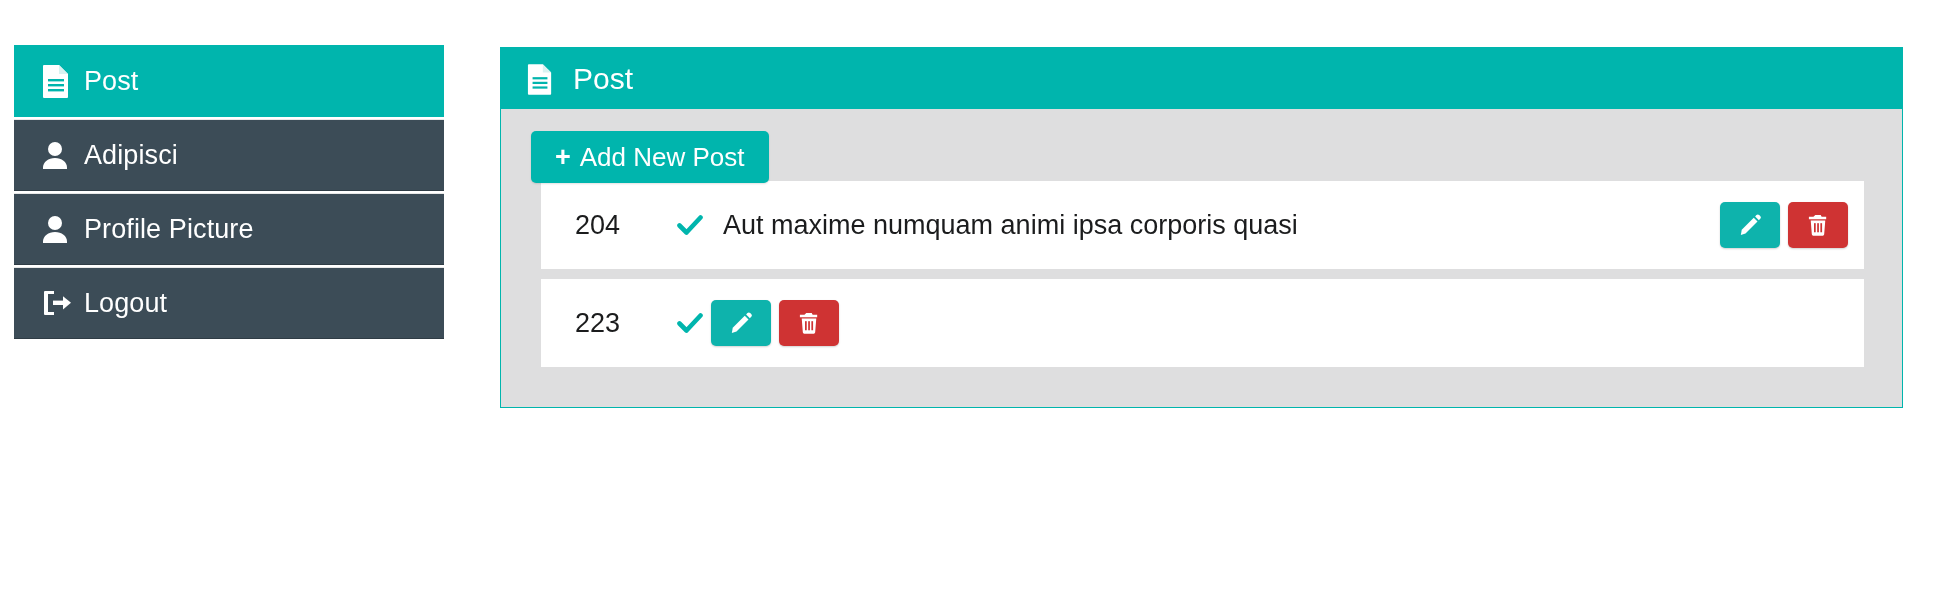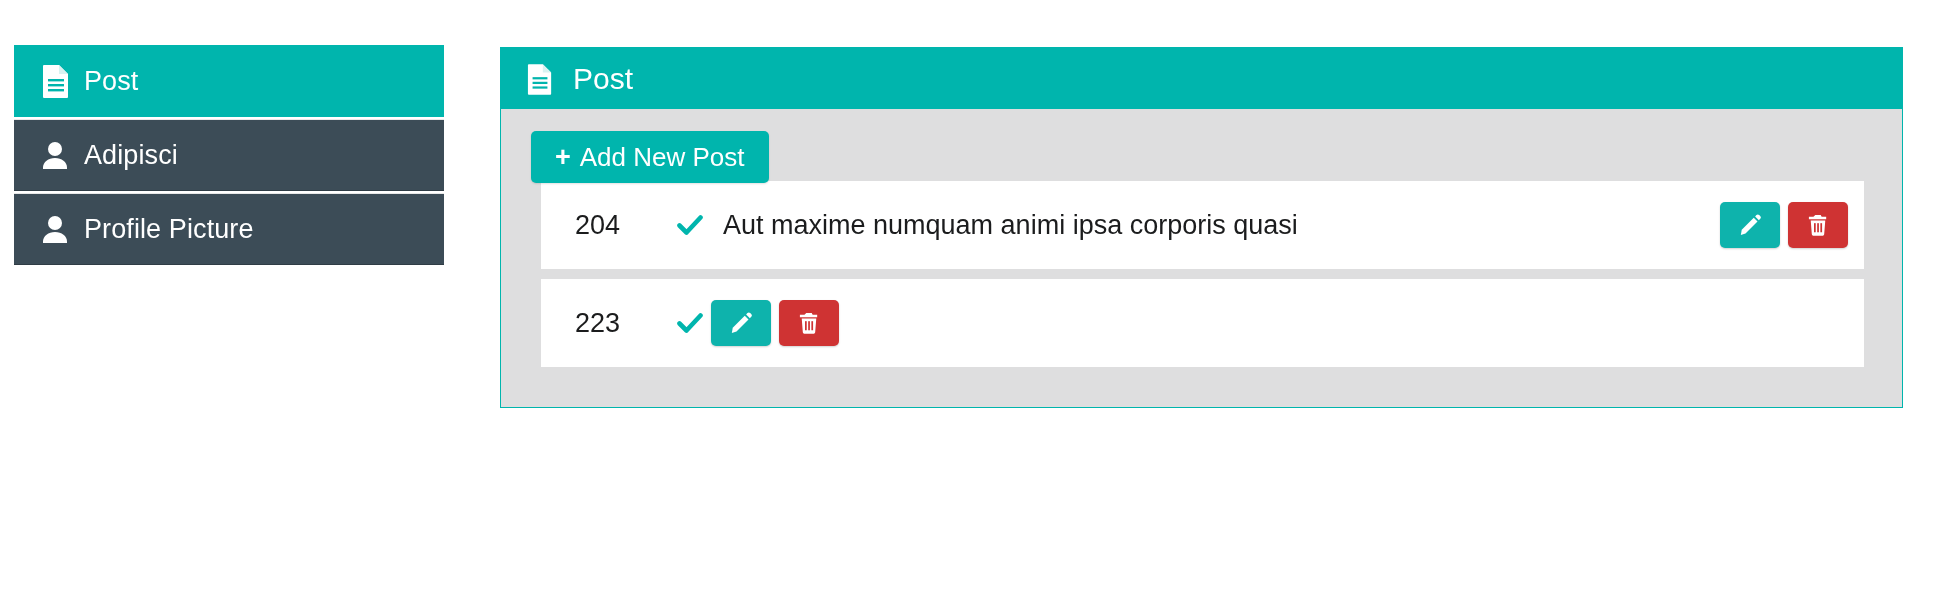--- a/index.html
+++ b/index.html
@@ -219,20 +219,30 @@
     <span class="side-icon">
       <svg width="26" height="28" viewBox="0 0 26 28" fill="#ffffff">
         <circle cx="13" cy="8" r="7"></circle>
         <path d="M13 17c-6.6 0-12 4.2-12 9.3V28h24v-1.7C25 21.2 19.6 17 13 17z"></path>
       </svg>
     </span>
     <span class="side-label">Profile Picture</span>
   </div>
 
 
+  <div class="side-item">
+    <span class="side-icon">
+      <svg width="30" height="28" viewBox="0 0 30 28" fill="#ffffff">
+        <path d="M3 2h9v3H6v18h6v3H3a1 1 0 0 1-1-1V3a1 1 0 0 1 1-1z"></path>
+        <rect x="11" y="11.6" width="12" height="4.4"></rect>
+        <path d="M21 7.2 29 13.8 21 20.4z"></path>
+      </svg>
+    </span>
+    <span class="side-label">Logout</span>
+  </div>
 
 </nav>
 
 <section id="panel">
 
   <div id="panel-header">
     <span class="panel-header-icon">
       <svg width="26" height="32" viewBox="0 0 28 34" fill="none">
         <path d="M2 1h15l9 9v23a1 1 0 0 1-1 1H2a1 1 0 0 1-1-1V2a1 1 0 0 1 1-1z" fill="#ffffff"></path>
         <path d="M17 1v9h9" fill="#d9f2f1"></path>

